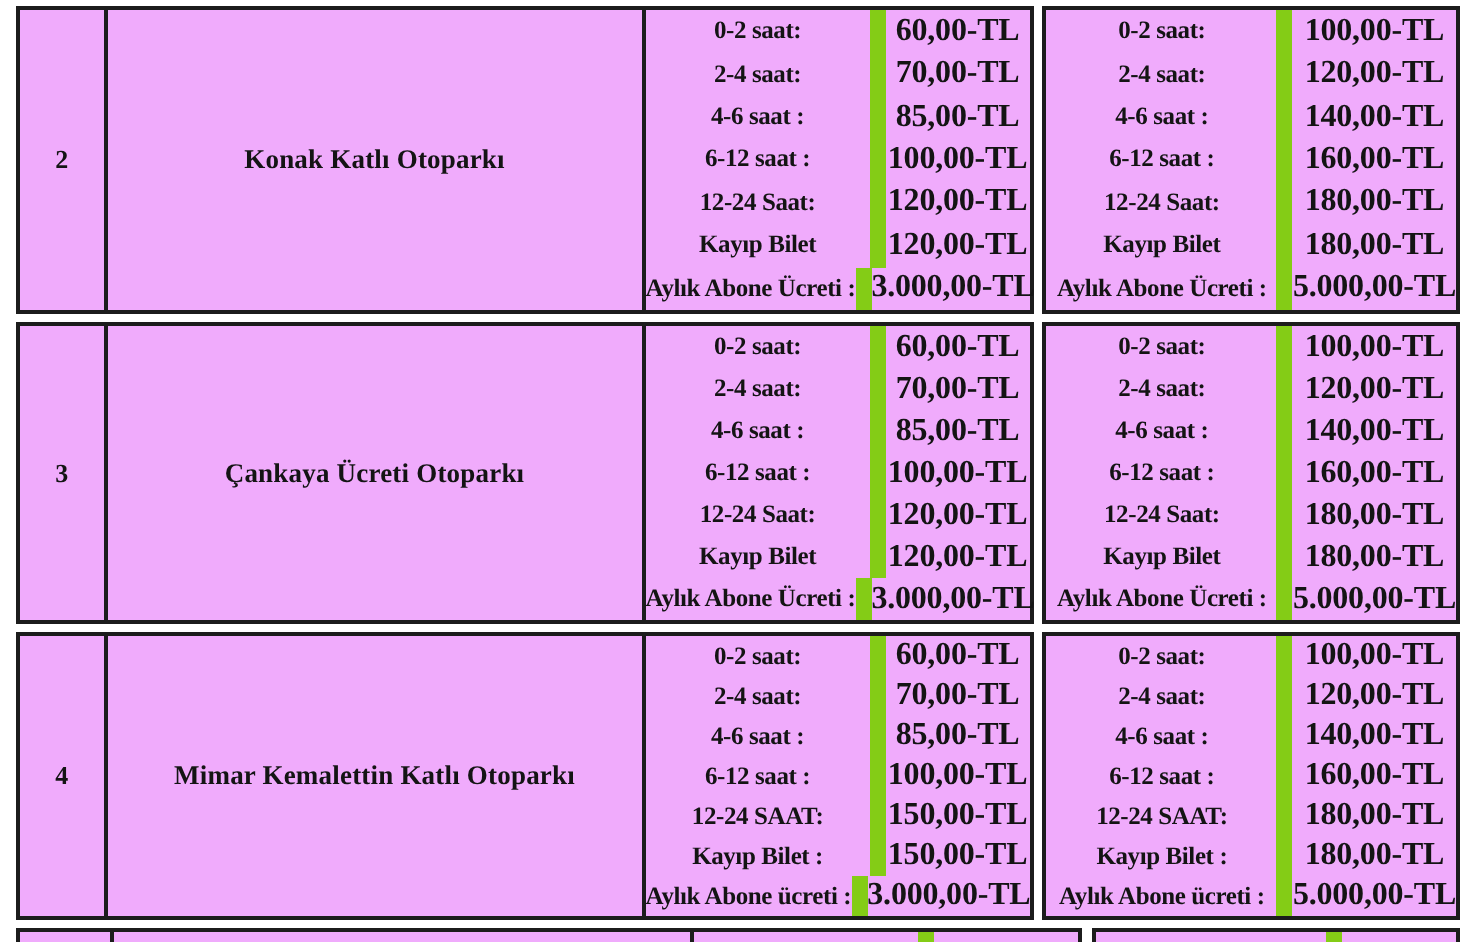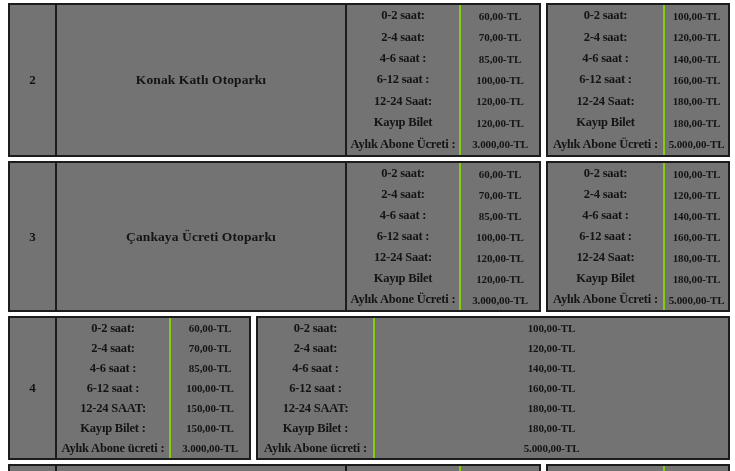--- a/index.html
+++ b/index.html
@@ -1,34 +1,34 @@
 <!DOCTYPE html>
 <html><head>
 <meta charset="utf-8">
 <style>
   html,body{margin:0;padding:0;background:#e8e8e8;}
   .page{
     position:relative;width:735px;height:471px;background:#ffffff;overflow:hidden;
     font-family:"Liberation Serif","DejaVu Serif",serif;font-weight:700;color:#141414;
   }
   .block{position:absolute;left:8px;width:722px;display:flex;align-items:stretch;}
-  .cell,.tariff{border:2.5px solid #1c1c1c;box-sizing:border-box;background:#737373;}
+  .cell,.tariff{border:2.5px solid #1c1c1c;box-sizing:border-box;background:#f0abfc;}
   .cell{display:flex;align-items:center;justify-content:center;text-align:center;}
   .num{width:47px;border-right:none;}
   .name{width:290px;border-right:none;}
   .tariff{display:flex;flex-direction:column;}
   .mid{width:196px;}
   .gapcol{width:5px;box-sizing:border-box;background:#fff;}
   .rightb{flex:1;}
   .trow{flex:1;display:flex;align-items:stretch;}
   .tlabel{width:112px;display:flex;align-items:center;justify-content:center;text-align:center;
           font-size:12.5px;letter-spacing:-0.2px;white-space:nowrap;}
   .rightb .tlabel{width:115px;}
-  .tprice{flex:1;border-left:2px solid #84cc16;display:flex;align-items:center;justify-content:center;
-          font-size:11px;letter-spacing:-0.1px;white-space:nowrap;}
+  .tprice{flex:1;border-left:8px solid #84cc16;display:flex;align-items:center;justify-content:center;
+          font-size:16px;letter-spacing:-0.1px;white-space:nowrap;}
   .num .t{font-size:13px;}
   .name .t{font-size:13.5px;letter-spacing:0.1px;}
 </style>
 </head>
 <body>
 
 <div class="page">
 
   <div class="block" style="top:3px;height:154px;">
     <div class="cell num">
@@ -167,20 +167,23 @@
           <div class="tlabel">Aylık Abone Ücreti :</div>
           <div class="tprice">5.000,00-TL</div>
         </div>
     </div>
   </div>
 
   <div class="block" style="top:316px;height:144px;">
     <div class="cell num">
         <span class="t">4</span>
       </div>
+    <div class="cell name">
+        <span class="t">Mimar Kemalettin Katlı Otoparkı</span>
+      </div>
     <div class="tariff mid">
       <div class="trow">
           <div class="tlabel">0-2 saat:</div>
           <div class="tprice">60,00-TL</div>
         </div>
       <div class="trow">
           <div class="tlabel">2-4 saat:</div>
           <div class="tprice">70,00-TL</div>
         </div>
       <div class="trow">

